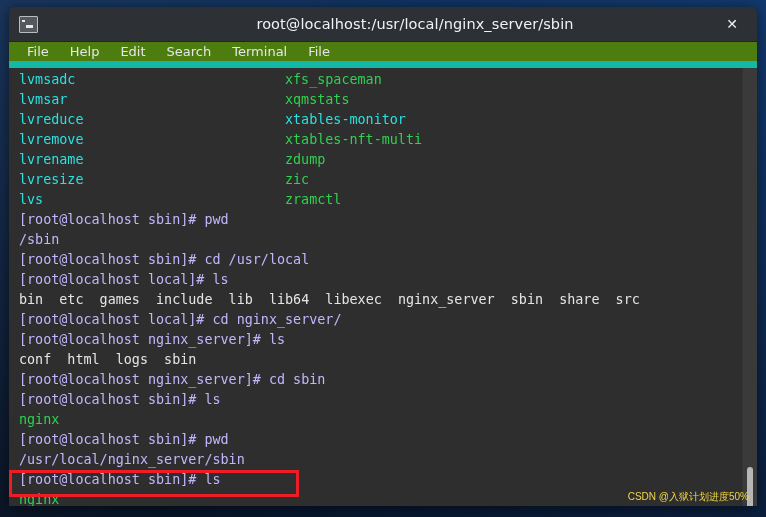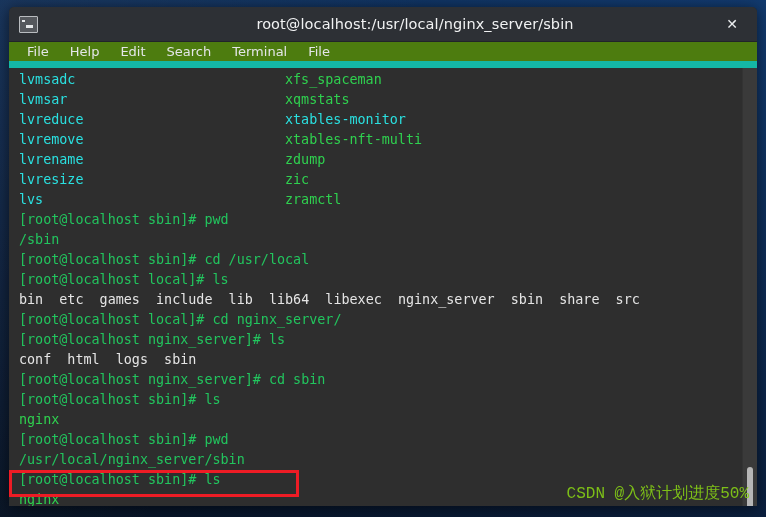--- a/index.html
+++ b/index.html
@@ -141,21 +141,21 @@
     left: 10px;
     top: 2px;
     right: 24px;
     font-family: "DejaVu Sans Mono", monospace;
     font-size: 13.4px;
     line-height: 20px;
     white-space: pre;
     color: #d6d6d6;
   }
   .ln { height: 20px; }
-  .c-white { color: #22c55e; }
+  .c-white { color: #c4b5fd; }
   .c-cyan  { color: #2ae0e0; }
   .c-green { color: #2fd14f; }
   .c-blue  { color: #e5e5e5; }
 
   
   .two-col { display: block; }
   .col2 {
     display: inline-block;
     width: 266px;
   }
@@ -188,23 +188,23 @@
     height: 45px;
     background: #b6b6b6;
     border-radius: 3px;
   }
 
   
   #watermark {
     position: absolute;
     right: 8px;
     bottom: 2px;
-    font-size: 16px;
-    color: #84cc16;
-    font-family: Liberation Mono, monospace;
+    font-size: 10px;
+    color: #fde047;
+    font-family: Liberation Sans, sans-serif;
     opacity: .92;
     white-space: nowrap;
     pointer-events: none;
   }
 </style>
 </head>
 <body>
 
 <div id="desktop"></div>
 

